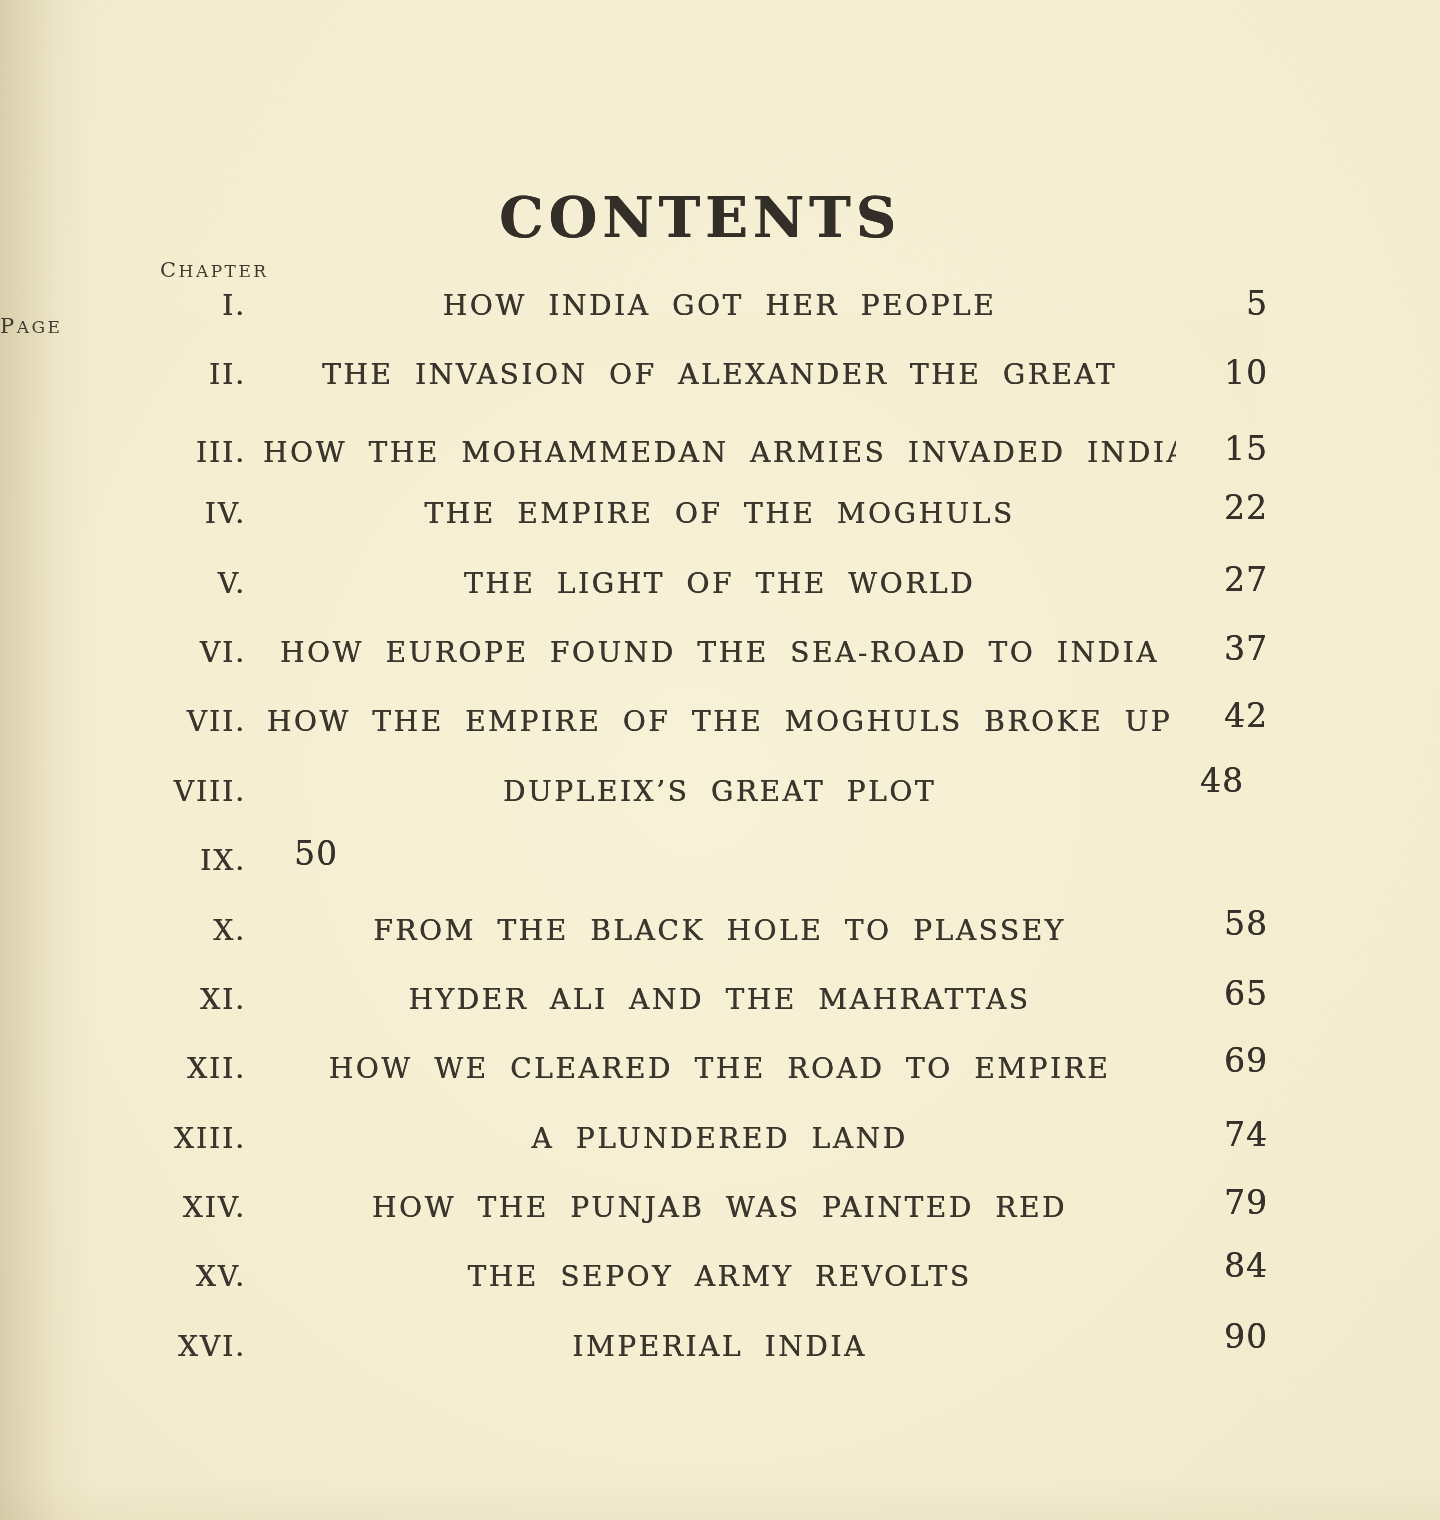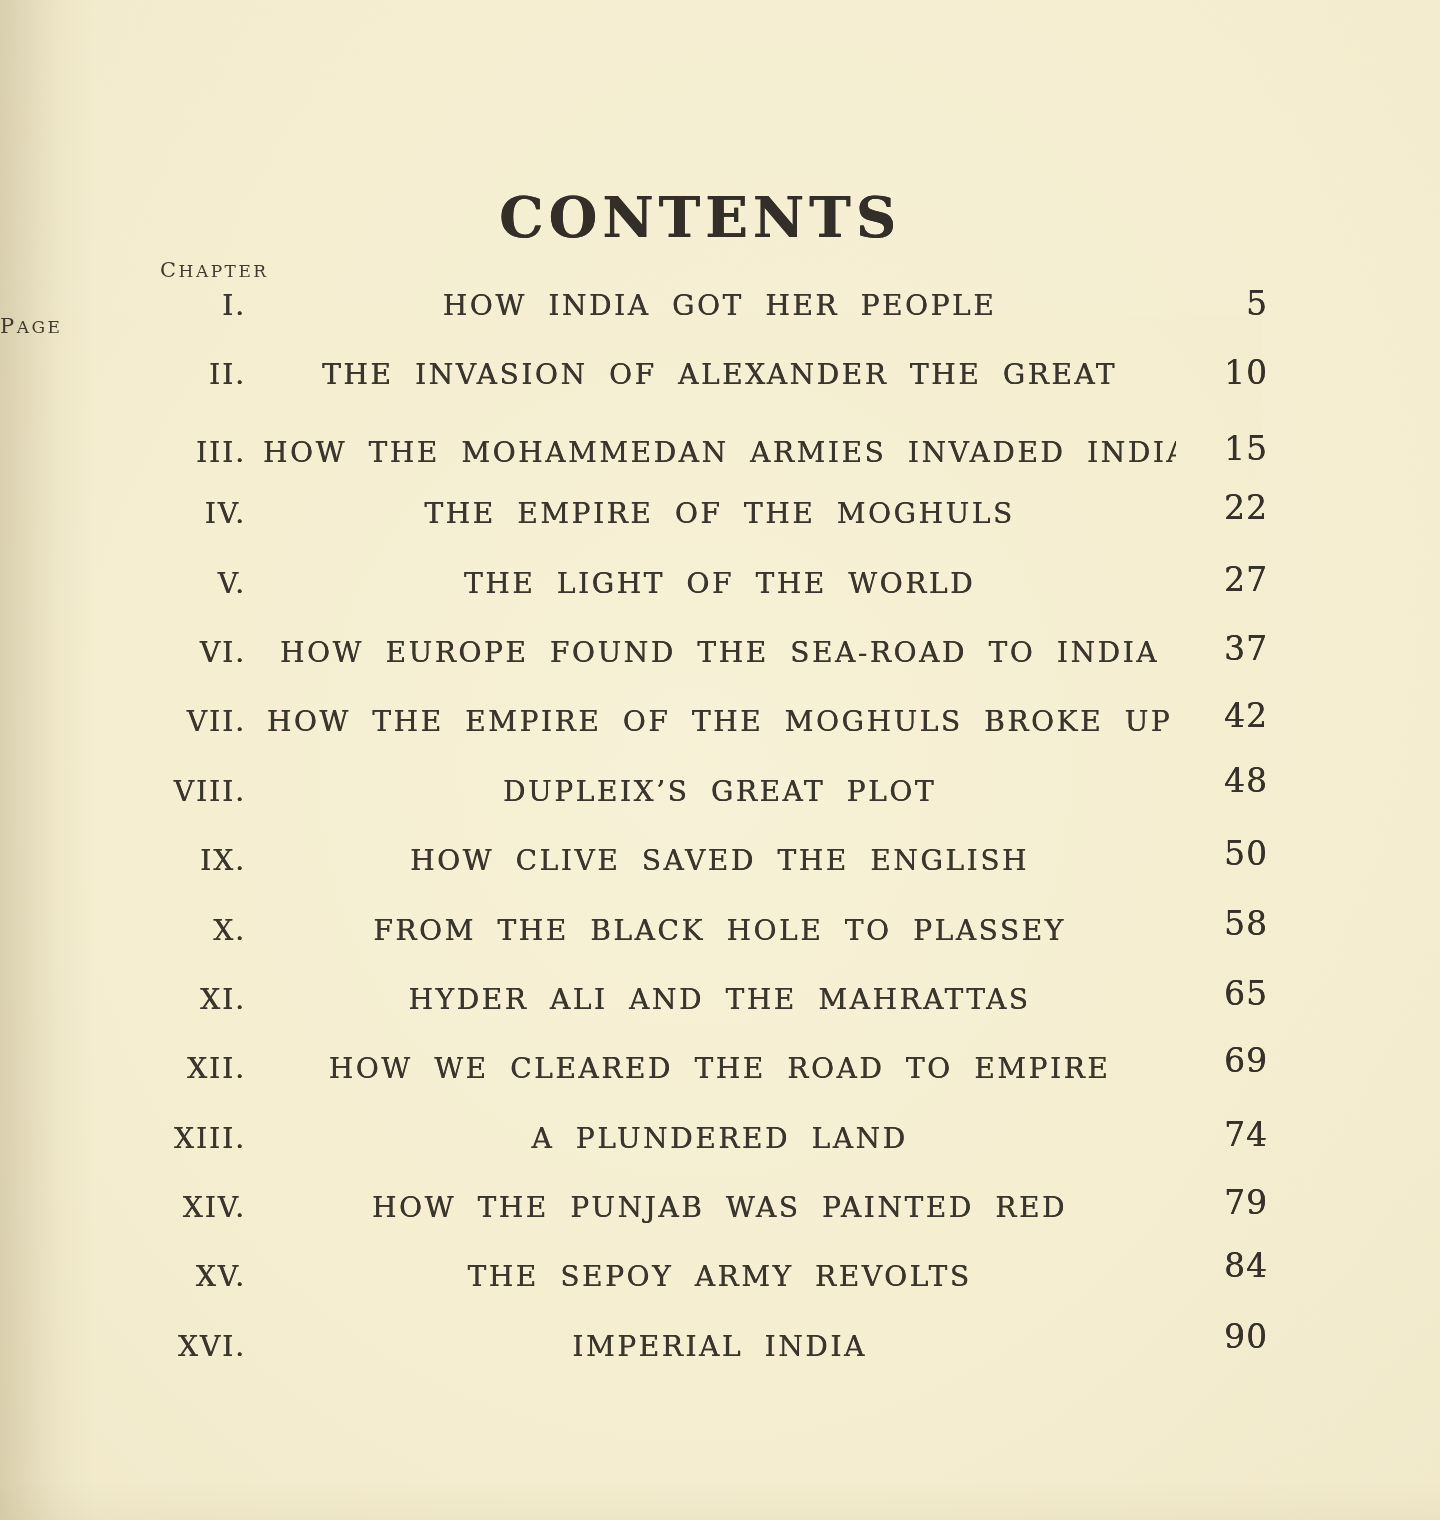--- a/index.html
+++ b/index.html
@@ -105,21 +105,21 @@
     letter-spacing: 1px;
     color: #36312a;
     text-shadow: 0.35px 0 0 currentColor;
   }
   
   .entry:nth-child(3)  .page-num { transform: translateY(-2px); margin-top: 8px; }
   .entry:nth-child(4)  .page-num { transform: translateY(-4px); }
   .entry:nth-child(5)  .page-num { transform: translateY(-2px); }
   .entry:nth-child(6)  .page-num { transform: translateY(-2px); }
   .entry:nth-child(7)  .page-num { transform: translateY(-4px); }
-  .entry:nth-child(8)  .page-num { transform: translateY(-9px); }
+  .entry:nth-child(8)  .page-num { transform: translateY(-9px); text-align: center; }
   .entry:nth-child(9)  .page-num { transform: translateY(-5px); }
   .entry:nth-child(10) .page-num { transform: translateY(-5px); }
   .entry:nth-child(11) .page-num { transform: translateY(-4px); }
   .entry:nth-child(12) .page-num { transform: translateY(-6px); }
   .entry:nth-child(13) .page-num { transform: translateY(-2px); }
   .entry:nth-child(14) .page-num { transform: translateY(-3px); }
   .entry:nth-child(15) .page-num { transform: translateY(-9px); }
   .entry:nth-child(16) .page-num { transform: translateY(-8px); }
 </style>
 </head>
@@ -187,21 +187,20 @@
     </div>
 
     <div class="entry">
       <span class="numeral">VIII.</span>
       <span class="chapter-title">DUPLEIX’S GREAT PLOT</span>
       <span class="page-num">48</span>
     </div>
 
     <div class="entry">
       <span class="numeral">IX.</span>
-      <span class="chapter-title">HOW CLIVE SAVED THE ENGLISH</span>
       <span class="page-num">50</span>
     </div>
 
     <div class="entry">
       <span class="numeral">X.</span>
       <span class="chapter-title">FROM THE BLACK HOLE TO PLASSEY</span>
       <span class="page-num">58</span>
     </div>
 
     <div class="entry">

